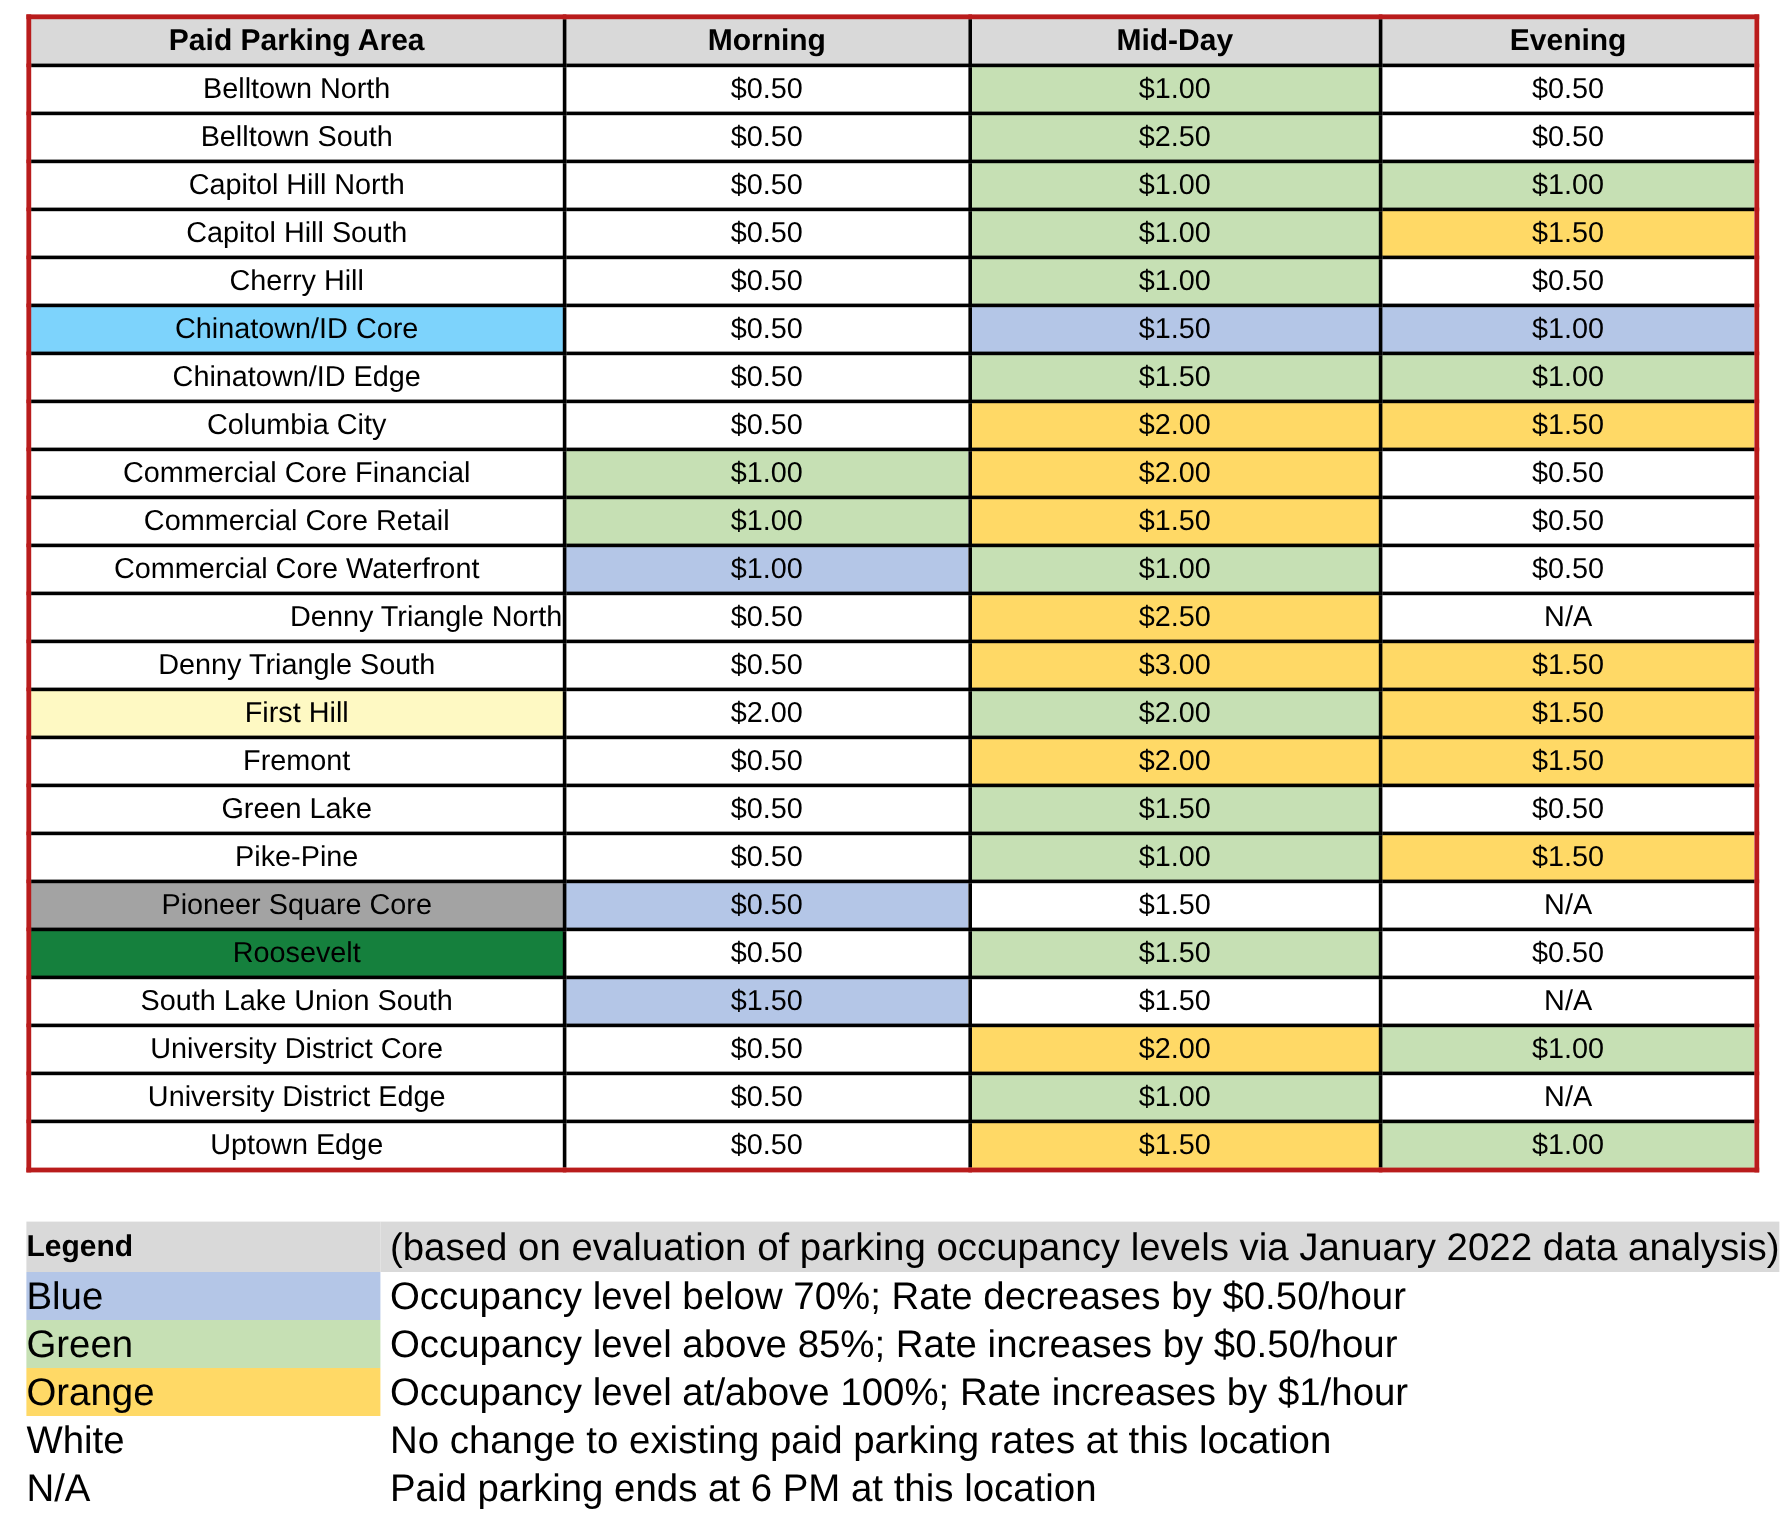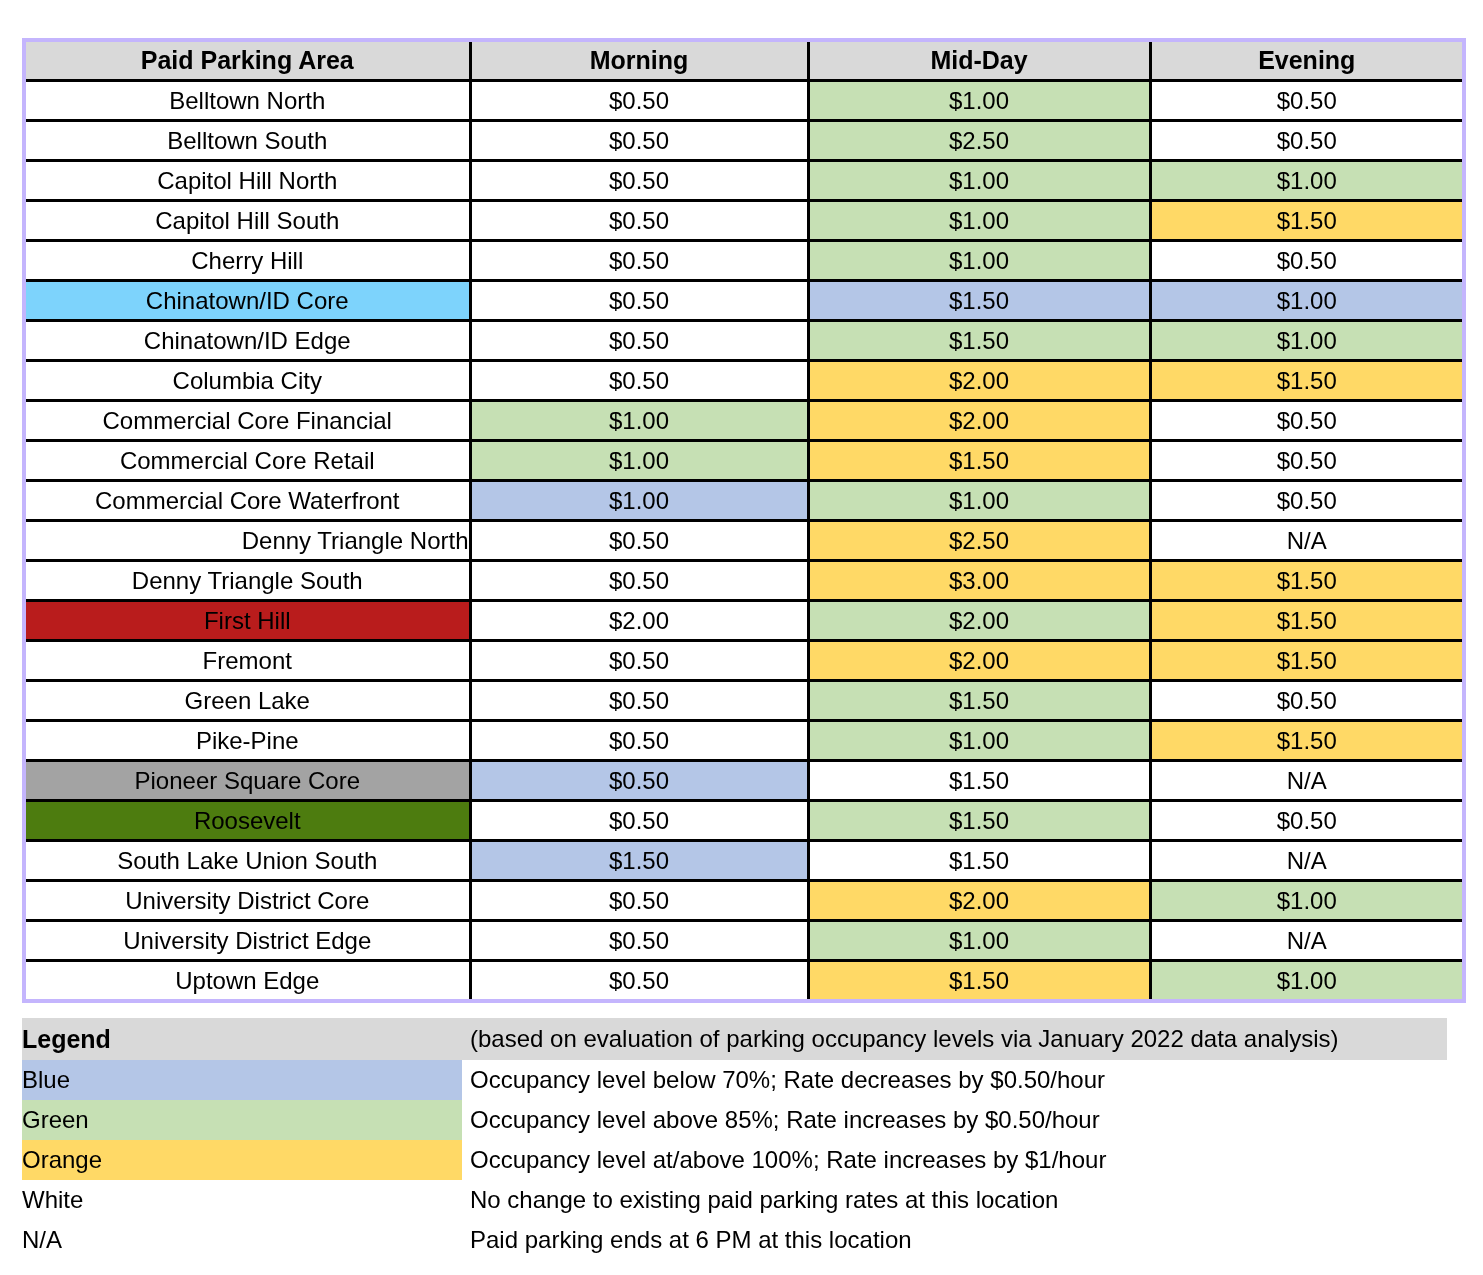--- a/index.html
+++ b/index.html
@@ -12,24 +12,24 @@
     position: relative;
     width: 1483px;
     height: 1275px;
     background: #ffffff;
   }
 
   
   table.rates {
     position: absolute;
     left: 22px;
-    top: 38px;
+    top: 12px;
     border-collapse: collapse;
     table-layout: fixed;
-    border: 4px solid #c4b5fd;
+    border: 4px solid #b91c1c;
   }
   table.rates col.c1 { width: 446px; }
   table.rates col.c2 { width: 338px; }
   table.rates col.c3 { width: 342px; }
   table.rates col.c4 { width: 314px; }
   table.rates th, table.rates td {
     border: 3px solid #000;
     padding: 0;
     height: 37px;
     text-align: center;
@@ -51,21 +51,21 @@
     top: 1018px;
     border-collapse: collapse;
     table-layout: fixed;
   }
   table.legend col.l1 { width: 440px; }
   table.legend col.l2 { width: 985px; }
   table.legend td {
     padding: 0;
     height: 40px;
     vertical-align: middle;
-    font-size: 24px;
+    font-size: 32px;
     line-height: 40px;
     white-space: nowrap;
   }
   table.legend td.swatch { text-align: left; }
   table.legend td.desc   { text-align: left; padding-left: 8px; }
   table.legend tr.hdr td.swatch { font-weight: bold; font-size: 25px; }
   table.legend tr.hdr td { height: 42px; line-height: 42px; }
 </style>
 </head>
 <body>
@@ -160,21 +160,21 @@
           <td style="background: rgb(255, 217, 102);">$2.50</td>
           <td style="background: rgb(255, 255, 255);">N/A</td>
         </tr>
         <tr>
           <td style="background: rgb(255, 255, 255);">Denny Triangle South</td>
           <td style="background: rgb(255, 255, 255);">$0.50</td>
           <td style="background: rgb(255, 217, 102);">$3.00</td>
           <td style="background: rgb(255, 217, 102);">$1.50</td>
         </tr>
         <tr>
-          <td style="background: #b91c1c;">First Hill</td>
+          <td style="background: #fef9c3;">First Hill</td>
           <td style="background: rgb(255, 255, 255);">$2.00</td>
           <td style="background: rgb(198, 224, 180);">$2.00</td>
           <td style="background: rgb(255, 217, 102);">$1.50</td>
         </tr>
         <tr>
           <td style="background: rgb(255, 255, 255);">Fremont</td>
           <td style="background: rgb(255, 255, 255);">$0.50</td>
           <td style="background: rgb(255, 217, 102);">$2.00</td>
           <td style="background: rgb(255, 217, 102);">$1.50</td>
         </tr>
@@ -190,21 +190,21 @@
           <td style="background: rgb(198, 224, 180);">$1.00</td>
           <td style="background: rgb(255, 217, 102);">$1.50</td>
         </tr>
         <tr>
           <td style="background: #a3a3a3;">Pioneer Square Core</td>
           <td style="background: rgb(180, 198, 231);">$0.50</td>
           <td style="background: rgb(255, 255, 255);">$1.50</td>
           <td style="background: rgb(255, 255, 255);">N/A</td>
         </tr>
         <tr>
-          <td style="background: #4d7c0f;">Roosevelt</td>
+          <td style="background: #15803d;">Roosevelt</td>
           <td style="background: rgb(255, 255, 255);">$0.50</td>
           <td style="background: rgb(198, 224, 180);">$1.50</td>
           <td style="background: rgb(255, 255, 255);">$0.50</td>
         </tr>
         <tr>
           <td style="background: rgb(255, 255, 255);">South Lake Union South</td>
           <td style="background: rgb(180, 198, 231);">$1.50</td>
           <td style="background: rgb(255, 255, 255);">$1.50</td>
           <td style="background: rgb(255, 255, 255);">N/A</td>
         </tr>

